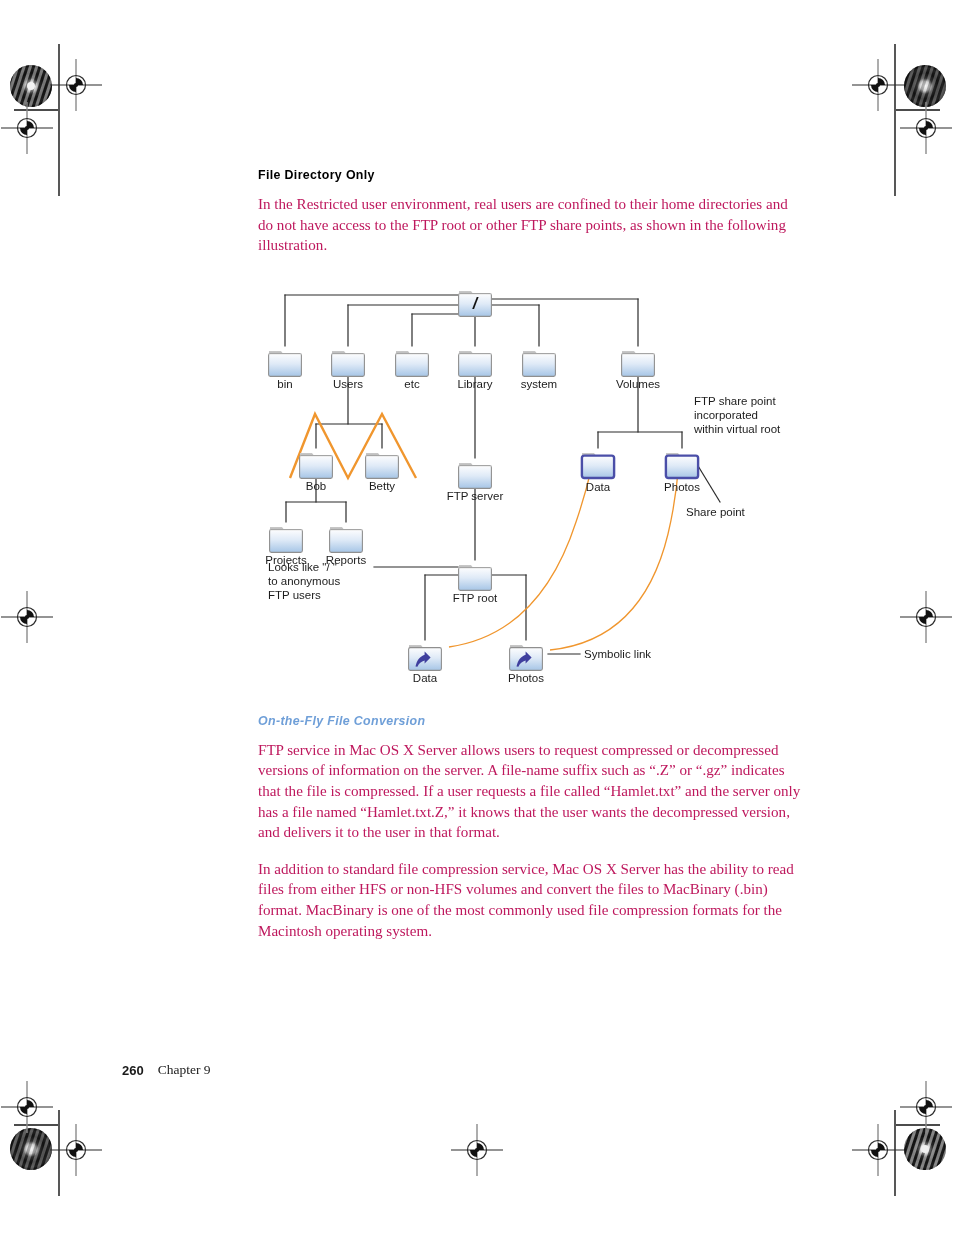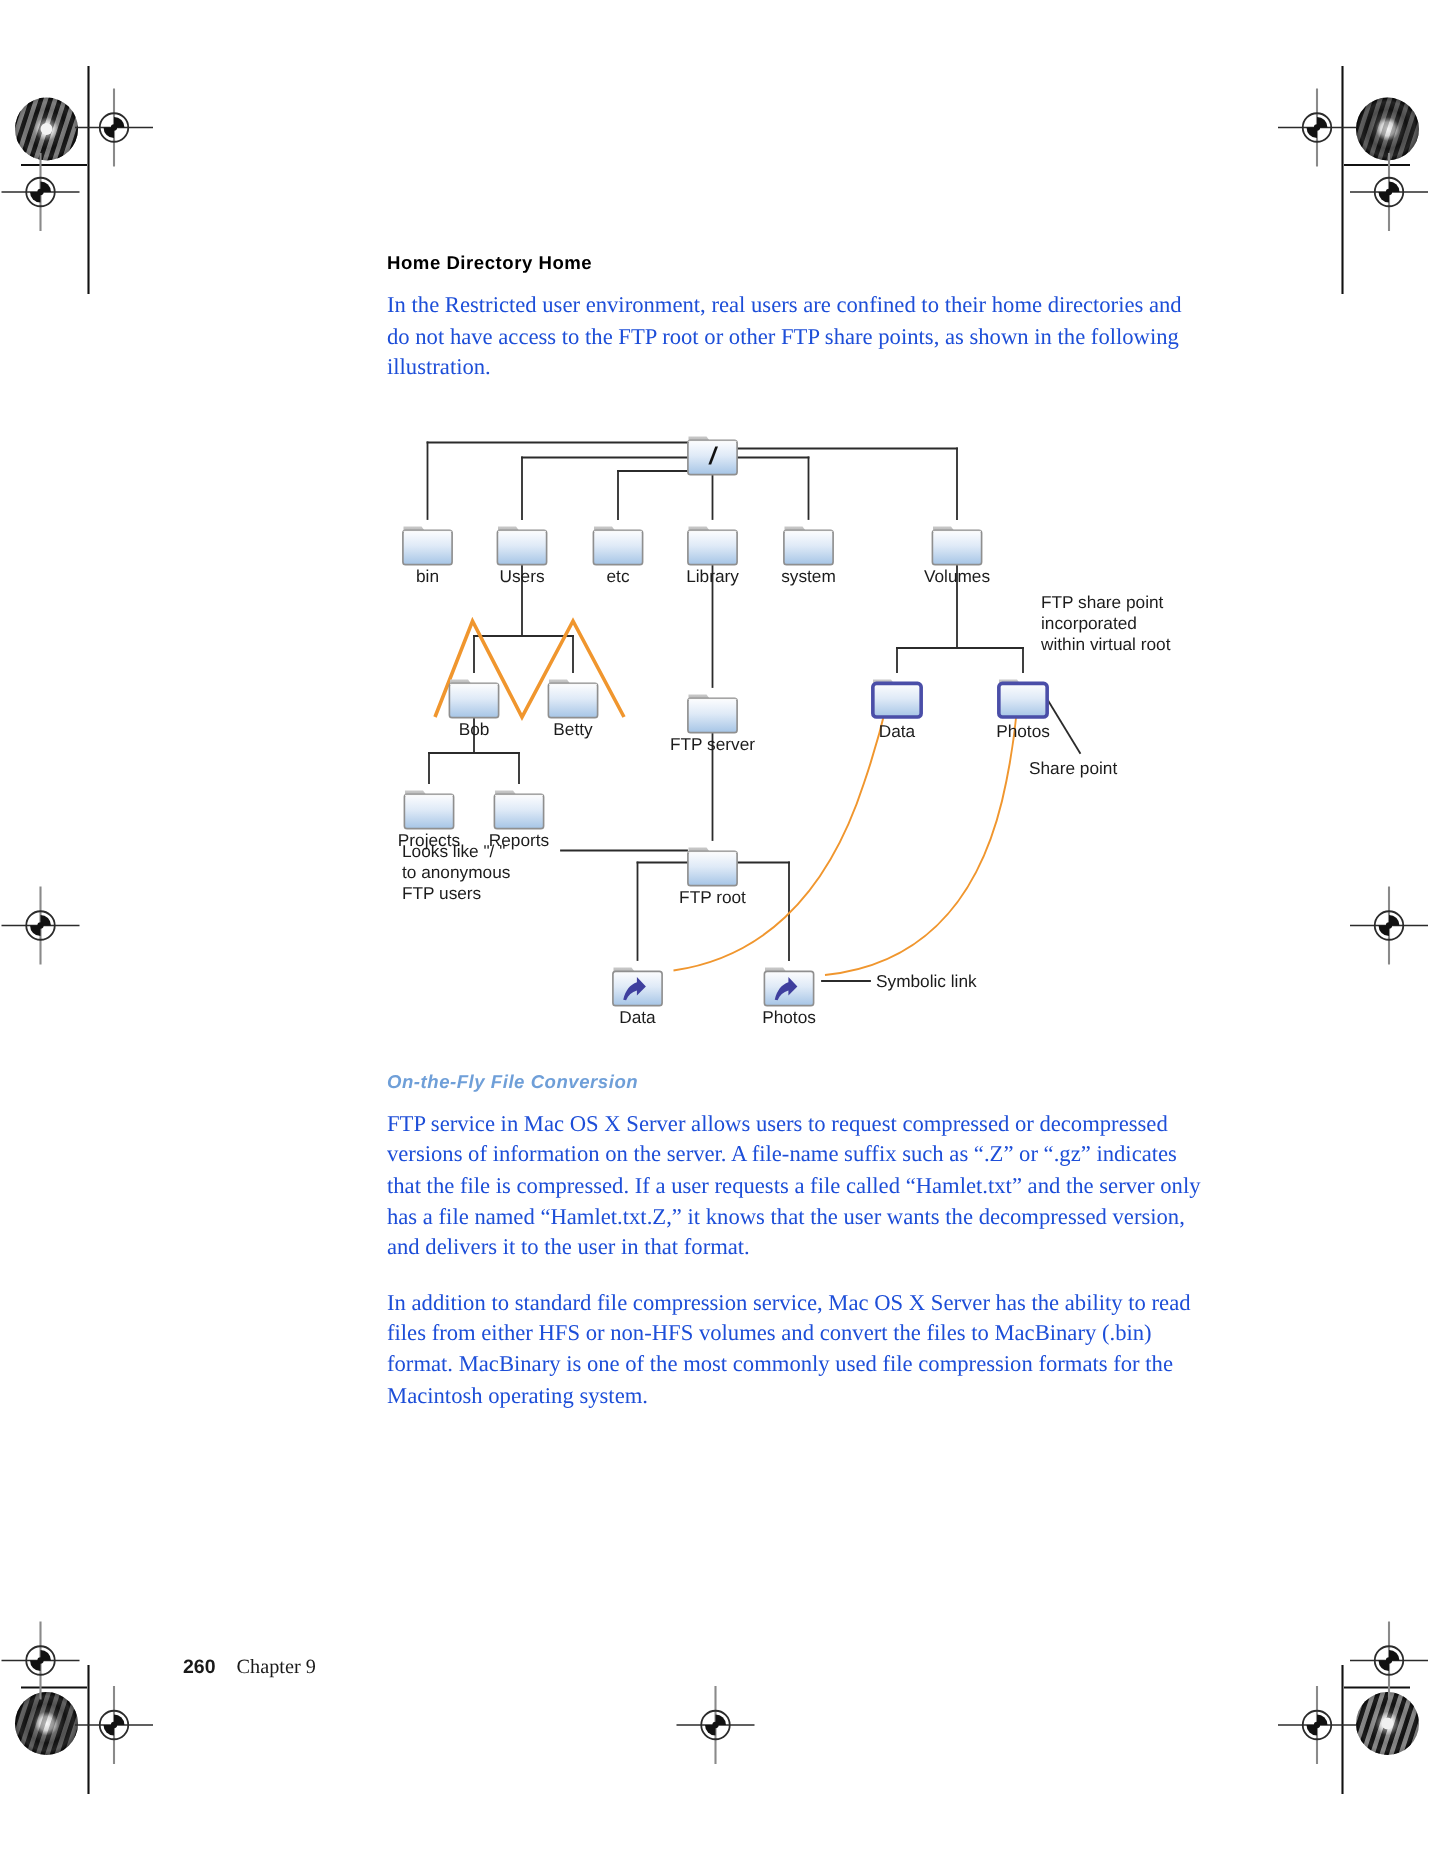--- a/index.html
+++ b/index.html
@@ -46,21 +46,21 @@
     font-size: 12.4px;
     letter-spacing: 0.35px;
     color: #6f9fd8;
     margin: 22px 0 12px 0;
     font-style: italic;
   }
   p.body {
     margin: 0 0 16px 0;
     font-size: 15.1px;
     line-height: 20.6px;
-    color: #1d4ed8;
+    color: #be185d;
     text-align: left;
   }
 
   
   .figure {
     position: relative;
     width: 545px;
     height: 420px;
     margin: 14px 0 18px 0;
   }
@@ -77,21 +77,21 @@
   .footer .pg {
     font-family: "Liberation Sans", "DejaVu Sans", sans-serif;
     font-weight: bold;
     font-size: 13px;
     margin-right: 14px;
   }
   .footer .ch {
     font-family: "Liberation Serif", "DejaVu Serif", serif;
     font-size: 13.5px;
   }
-  .footer-row { display: flex; align-items: flex-start; margin-top: 41px; }
+  .footer-row { display: flex; align-items: center; }
 </style>
 </head>
 <body>
 
 <svg id="print-marks" width="954" height="1235" viewBox="0 0 954 1235" xmlns="http://www.w3.org/2000/svg">
   <defs>
     <radialGradient id="rosette" cx="50%" cy="50%" r="50%">
       <stop offset="0%" stop-color="#ffffff"></stop>
       <stop offset="22%" stop-color="#cfcfcf"></stop>
       <stop offset="38%" stop-color="#3a3a3a"></stop>
@@ -149,21 +149,21 @@
   <use href="#regmark" x="0" y="0" transform="translate(926,1107)"></use>
   <use href="#regmark" x="0" y="0" transform="translate(76,1150)"></use>
   <use href="#regmark" x="0" y="0" transform="translate(878,1150)"></use>
   <use href="#regmark" x="0" y="0" transform="translate(27,617)"></use>
   <use href="#regmark" x="0" y="0" transform="translate(926,617)"></use>
   <use href="#regmark" x="0" y="0" transform="translate(477,1150)"></use>
 </svg>
 
 <main class="content">
 
-  <h3 class="head-bold">Home Directory Home</h3>
+  <h3 class="head-bold">File Directory Only</h3>
 
   <p class="body">In the Restricted user environment, real users are confined to their home directories and do not have access to the FTP root or other FTP share points, as shown in the following illustration.</p>
 
   <div class="figure">
   <svg width="545" height="420" viewBox="0 0 545 420" xmlns="http://www.w3.org/2000/svg" font-family="Liberation Sans, DejaVu Sans, sans-serif">
     <defs>
       <linearGradient id="folderBody" x1="0" y1="0" x2="0" y2="1">
         <stop offset="0%" stop-color="#fdfdfe"></stop>
         <stop offset="45%" stop-color="#dfeaf7"></stop>
         <stop offset="100%" stop-color="#a6c5e6"></stop>

